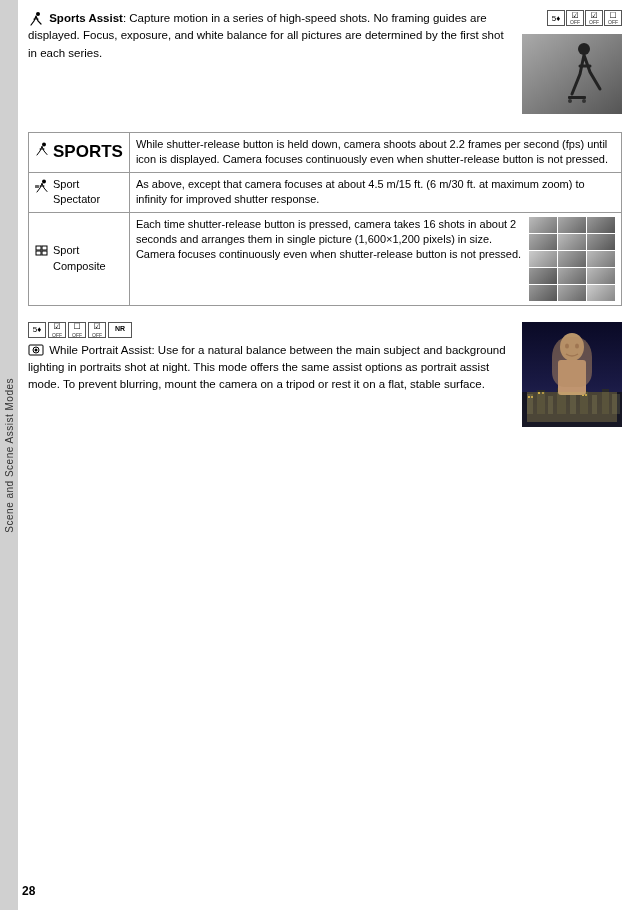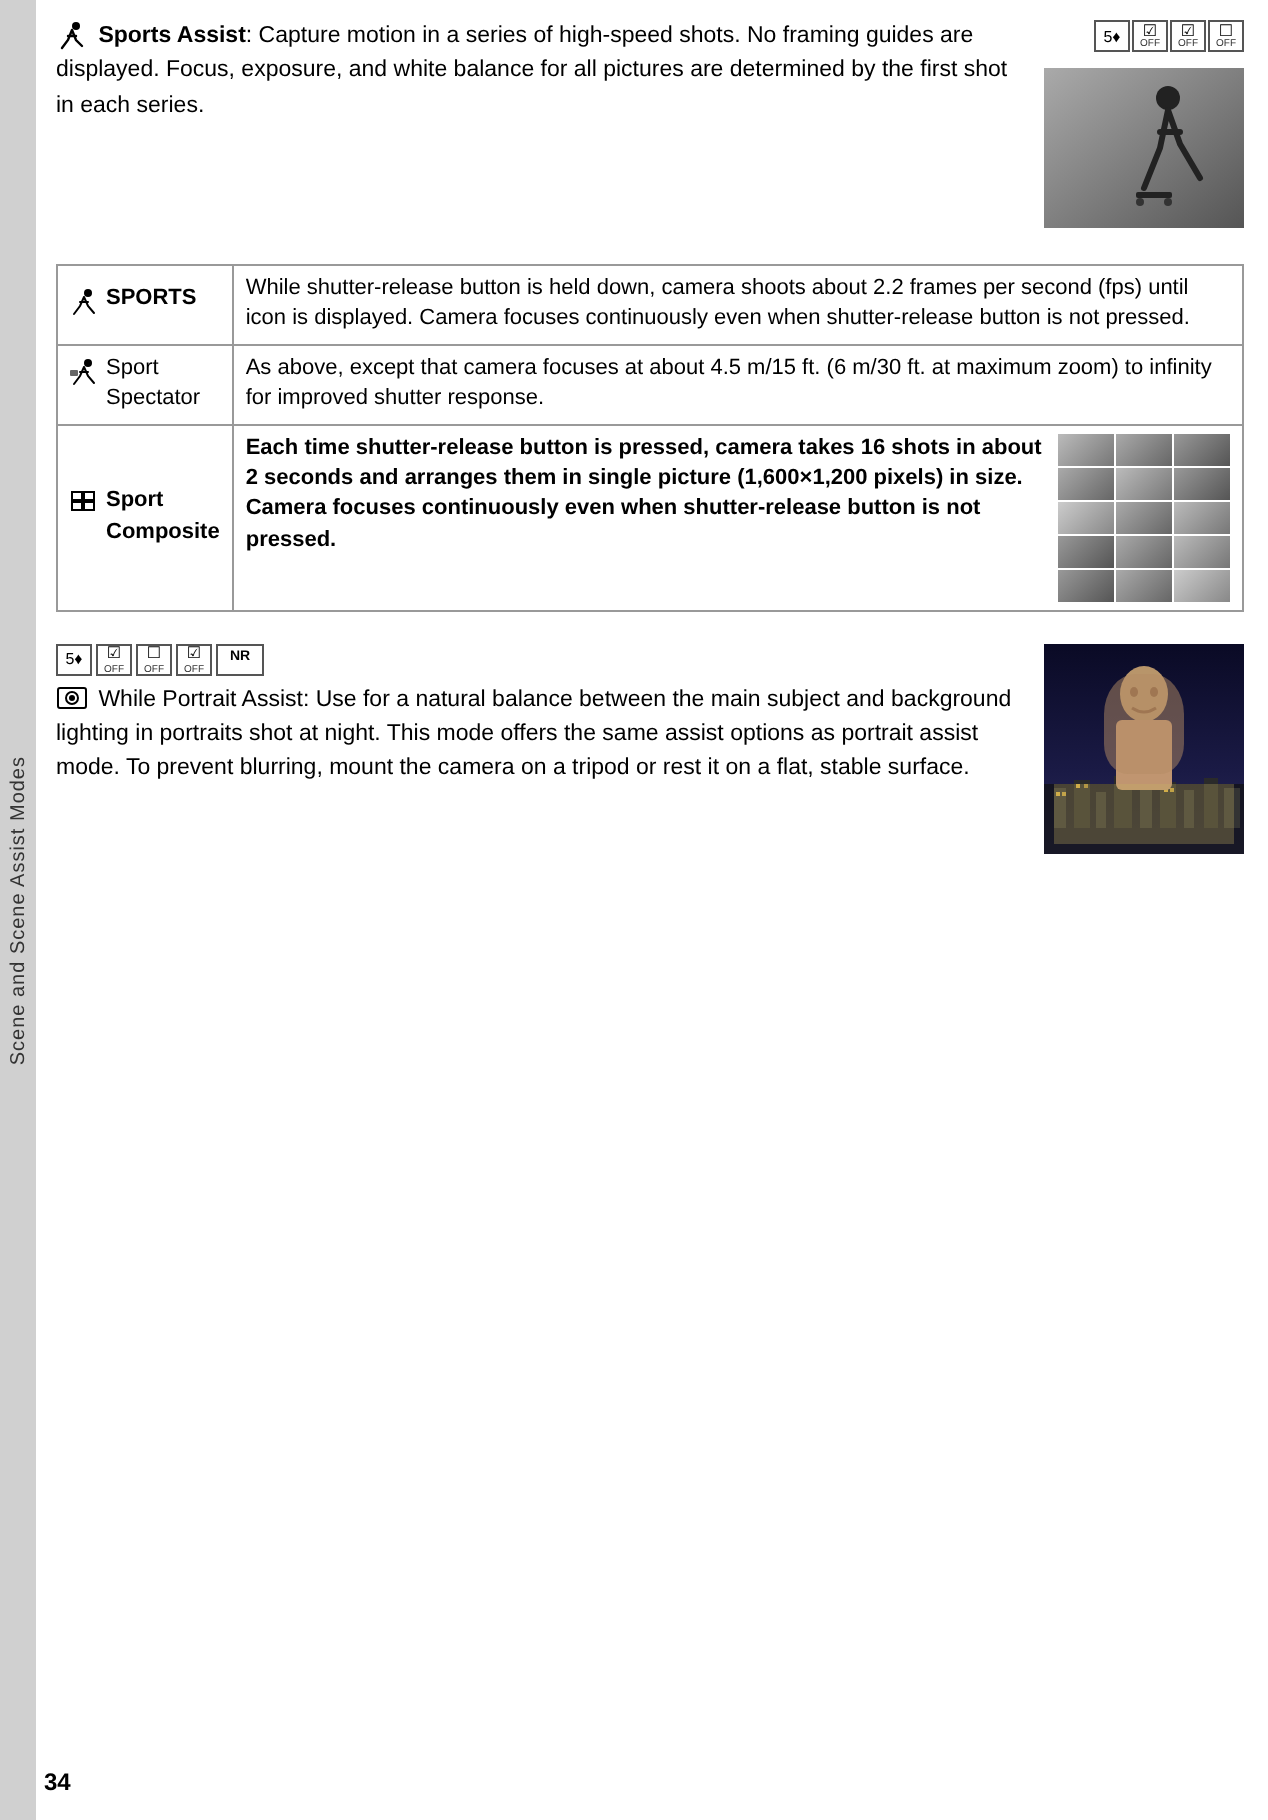--- a/index.html
+++ b/index.html
@@ -106,21 +106,20 @@
     }
 
     .row-icon {
       font-size: 14px;
       flex-shrink: 0;
       margin-top: 2px;
     }
 
     .composite-row td {
       vertical-align: top;
-      font-weight: bold;
     }
 
     .composite-content {
       display: flex;
       gap: 6px;
       align-items: flex-start;
     }
 
     .composite-text {
       flex: 1;
@@ -292,21 +291,21 @@
 
         <tr>
           <td class="label-cell">
             <div class="label-cell-icon">
               <span class="row-icon">
                 <svg viewBox="0 0 14 14" width="14" height="14">
                   <circle cx="9" cy="2.5" r="2" fill="#000"></circle>
                   <path d="M7 4.5 L5 9 L2 13 M7 4.5 L9 9 L12 12.5 M5 7 L9 7" stroke="#000" stroke-width="1" fill="none" stroke-linecap="round"></path>
                 </svg>
               </span>
-              <span style="font-weight:bold; font-size:11px;">SPORTS</span>
+              <span style="font-weight:bold; font-size:17px;">SPORTS</span>
             </div>
           </td>
           <td>While shutter-release button is held down, camera shoots about 2.2 frames per second (fps) until  icon is displayed.   Camera focuses continuously even when shutter-release button is not pressed.</td>
         </tr>
 
         <tr>
           <td class="label-cell">
             <div class="label-cell-icon">
               <span class="row-icon">
                 <svg viewBox="0 0 14 14" width="14" height="14">
@@ -434,13 +433,13 @@
           <ellipse cx="45" cy="24" rx="2" ry="2.5" fill="#8a6040"></ellipse>
           <ellipse cx="55" cy="24" rx="2" ry="2.5" fill="#8a6040"></ellipse>
           <path d="M44 32 Q50 36 56 32" stroke="#8a6040" stroke-width="1.5" fill="none"></path>
         </svg>
       </div>
     </div>
 
   </div>
 </div>
 
-<div class="page-number">34</div>
+<div class="page-number">28</div>
 
 </body></html>

